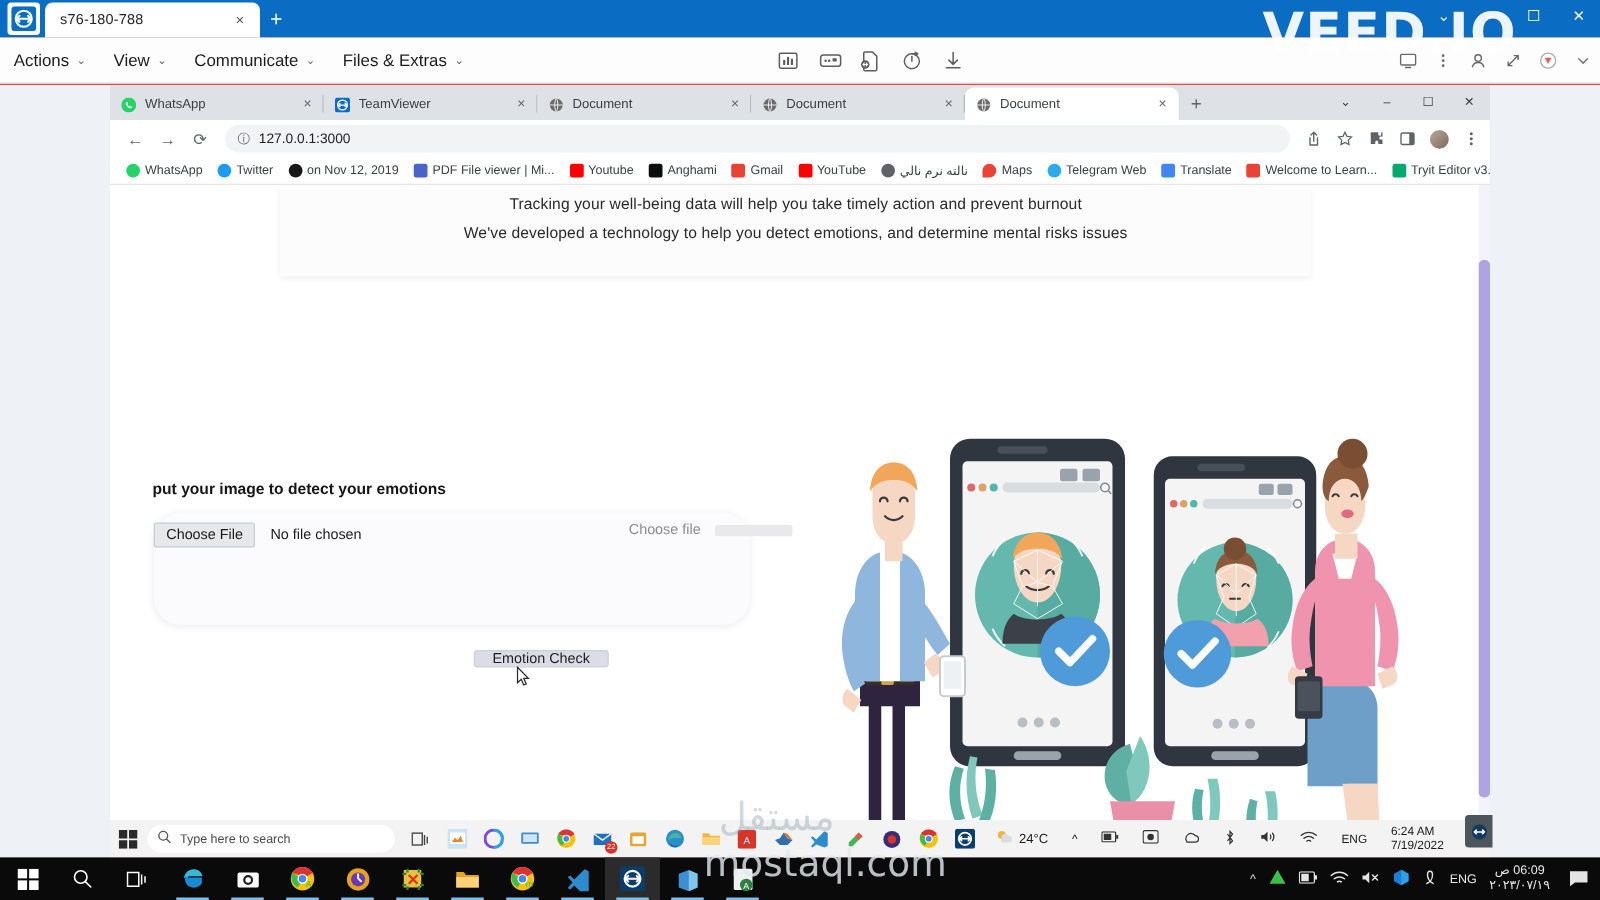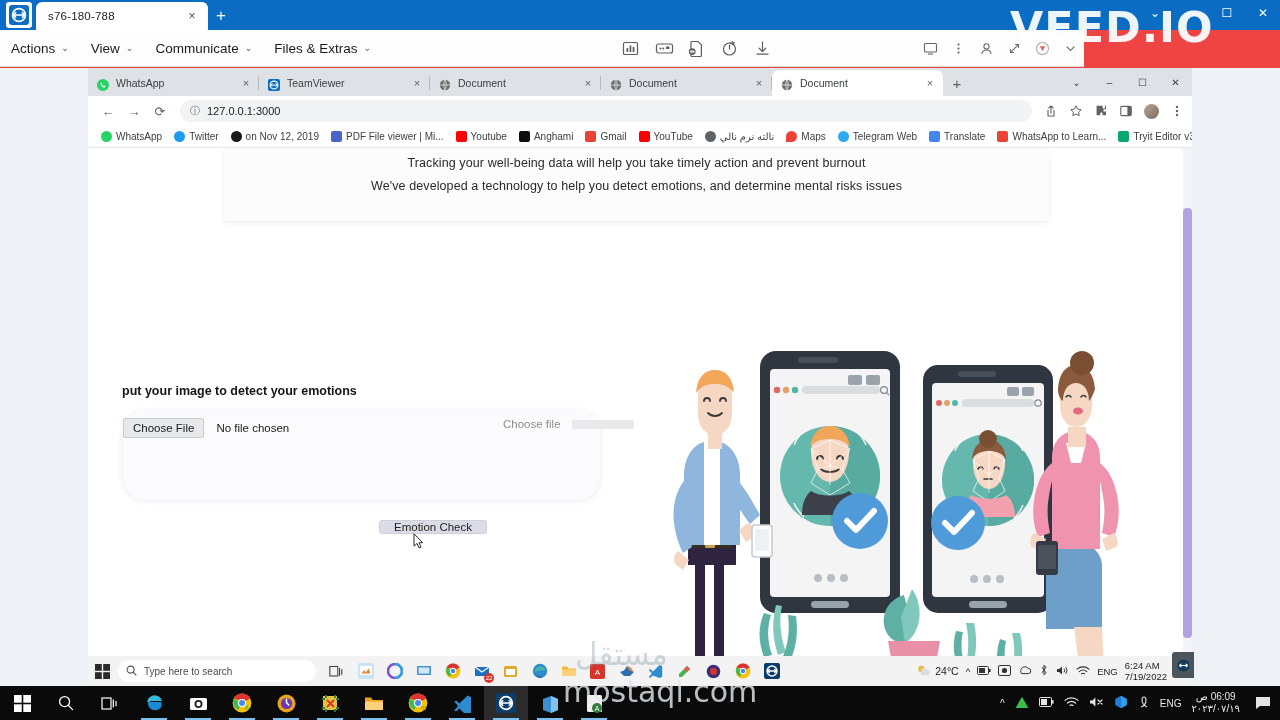--- a/index.html
+++ b/index.html
@@ -46,21 +46,21 @@
     display:flex; align-items:center; justify-content:center;
   }
   #tv-win-ctrls{
     position:absolute; right:0; top:0; height:26px;
     display:flex; align-items:center; color:#fff;
     font-size:12px; gap:2px;
   }
   #tv-win-ctrls span{ width:34px; text-align:center; }
 
   #tv-menubar{
-    position:absolute; left:0; top:30px; width:1084px; height:37px;
+    position:absolute; left:0; top:30px; width:1280px; height:37px;
     background:#fdfdfd; border-bottom:1px solid #d8d8d8;
     display:flex; align-items:center;
   }
   .tv-menu{
     font-size:13.5px; color:#1b1b1b; padding:0 11px;
     display:flex; align-items:center; gap:6px; height:100%;
   }
   .tv-menu .cv{ font-size:9px; color:#555; }
   #tv-menu-icons{
     position:absolute; left:622px; top:0; height:37px;
@@ -235,21 +235,21 @@
     width:198px; height:22px; background:#ffffff; border-radius:11px;
     display:flex; align-items:center; padding:0 8px; gap:7px; margin-left:2px;
     font-size:10px; color:#4a4a4a;
   }
   #rt-icons{ display:flex; align-items:center; gap:0px; margin-left:6px; }
   .rt-ic{
     width:29px; height:28px; display:flex; align-items:center; justify-content:center;
   }
   #rt-right{
     position:absolute; right:4px; top:0; height:30px;
-    display:flex; align-items:center; gap:7px;
+    display:flex; align-items:center; gap:19px;
     font-size:9.5px; color:#1b1b1b;
   }
   #rt-temp{ display:flex; align-items:center; gap:4px; font-size:10.5px; }
   #rt-clock{ text-align:left; line-height:11px; font-size:9.5px; }
 
   
   #tv-handle{
     position:absolute; left:1172px; top:584px; width:22px; height:26px;
     background:#4c545c; border-radius:3px 0 0 3px;
     display:flex; align-items:center; justify-content:center;
@@ -576,21 +576,21 @@
         <div class="bm">
             <span class="bi" style="background:#2aabee;border-radius:50%"></span>
             <span>Telegram Web</span>
           </div>
         <div class="bm">
             <span class="bi" style="background:#4285f4"></span>
             <span>Translate</span>
           </div>
         <div class="bm">
             <span class="bi" style="background:#ea4335"></span>
-            <span>WhatsApp to Learn...</span>
+            <span>Welcome to Learn...</span>
           </div>
         <div class="bm">
             <span class="bi" style="background:#04aa6d"></span>
             <span>Tryit Editor v3.6</span>
           </div>
 
       </div>
 
       <div id="page">
 

